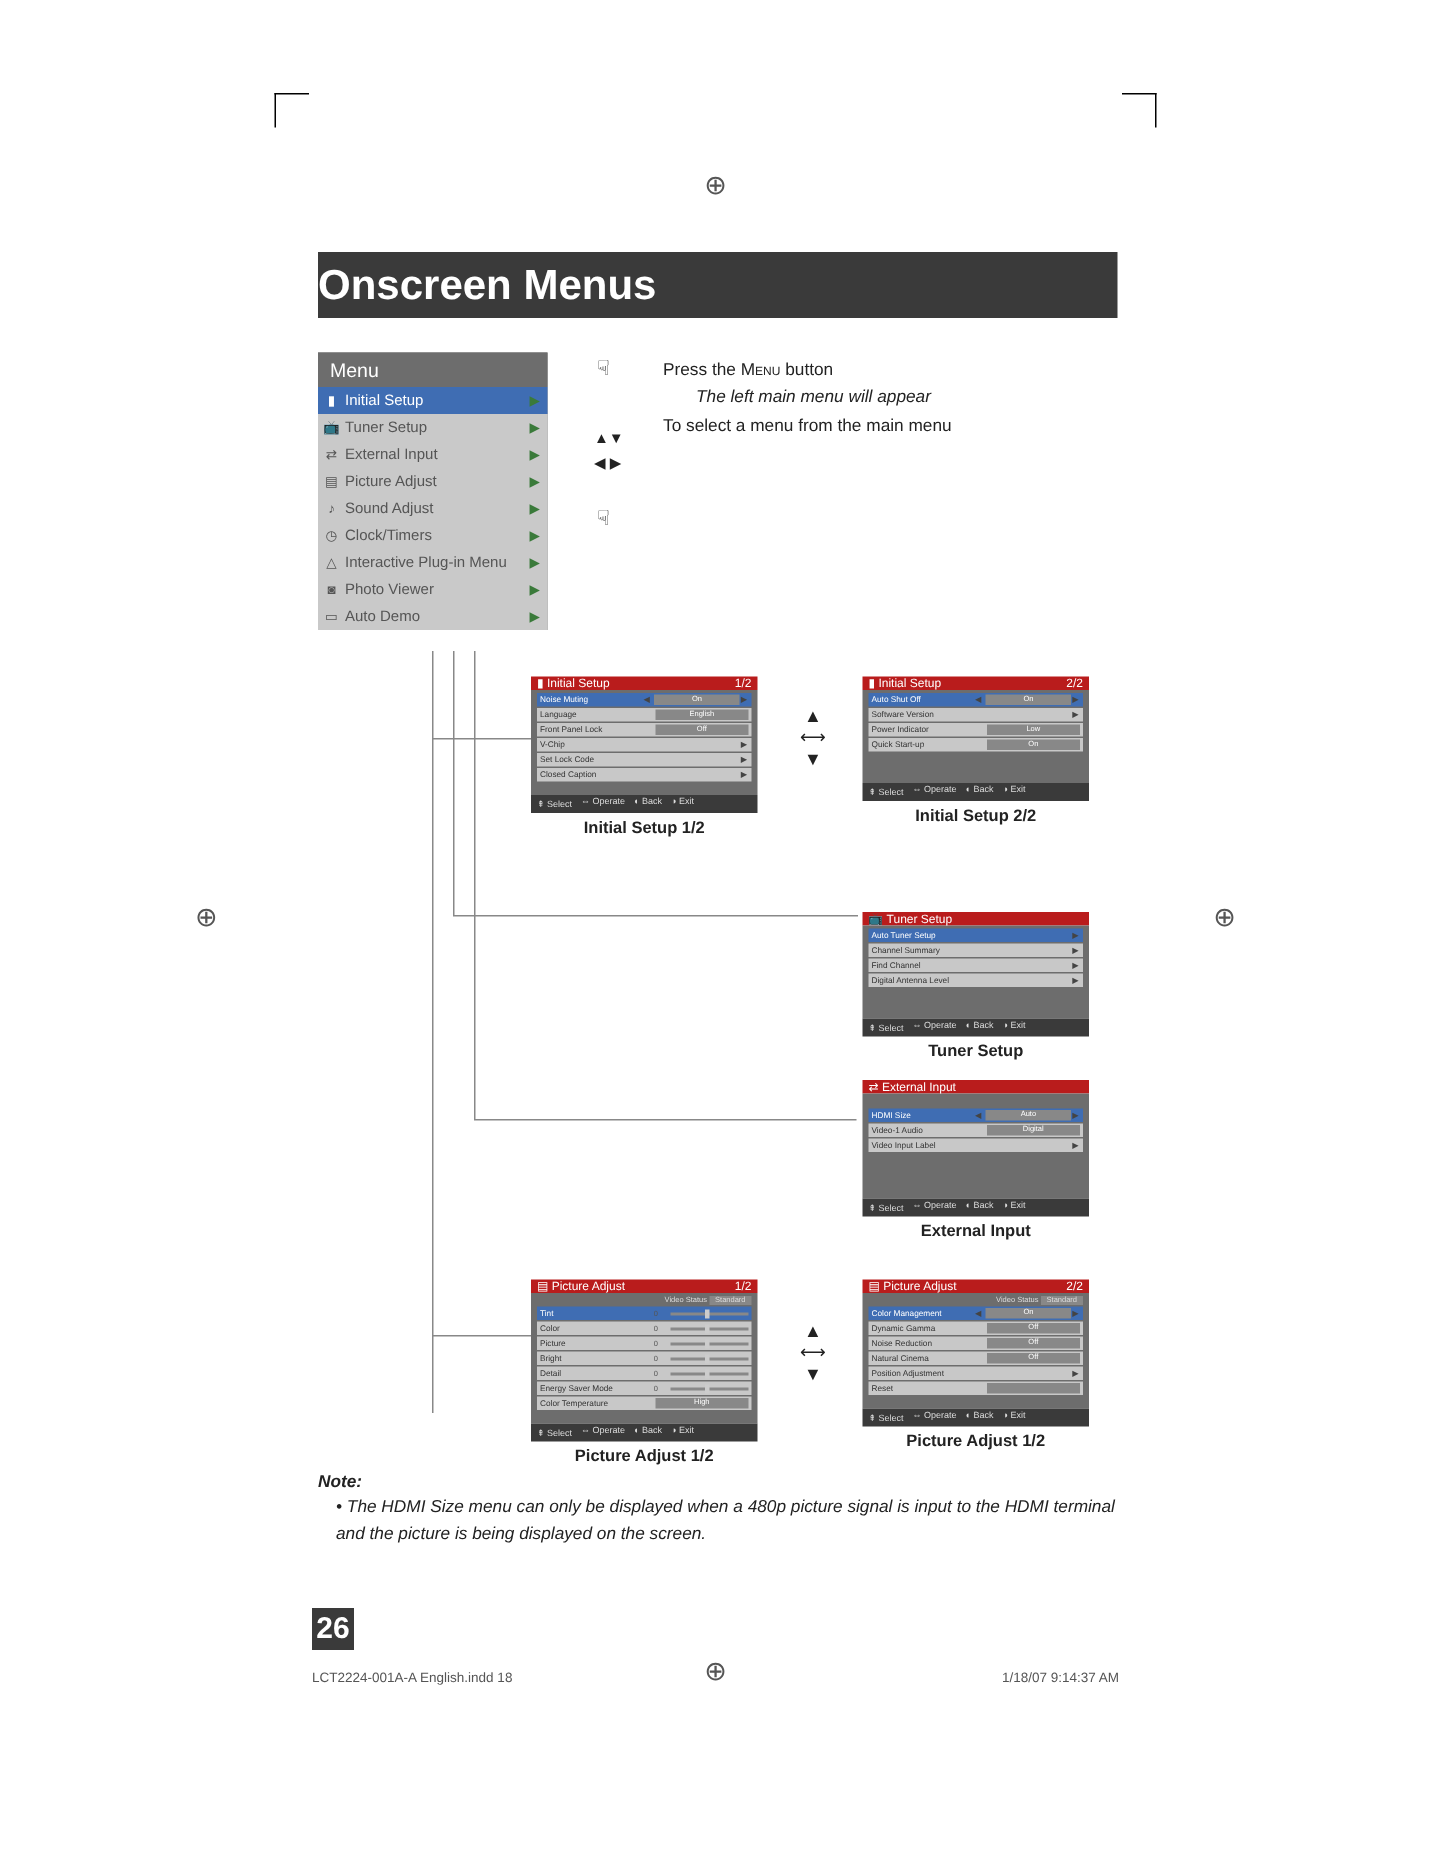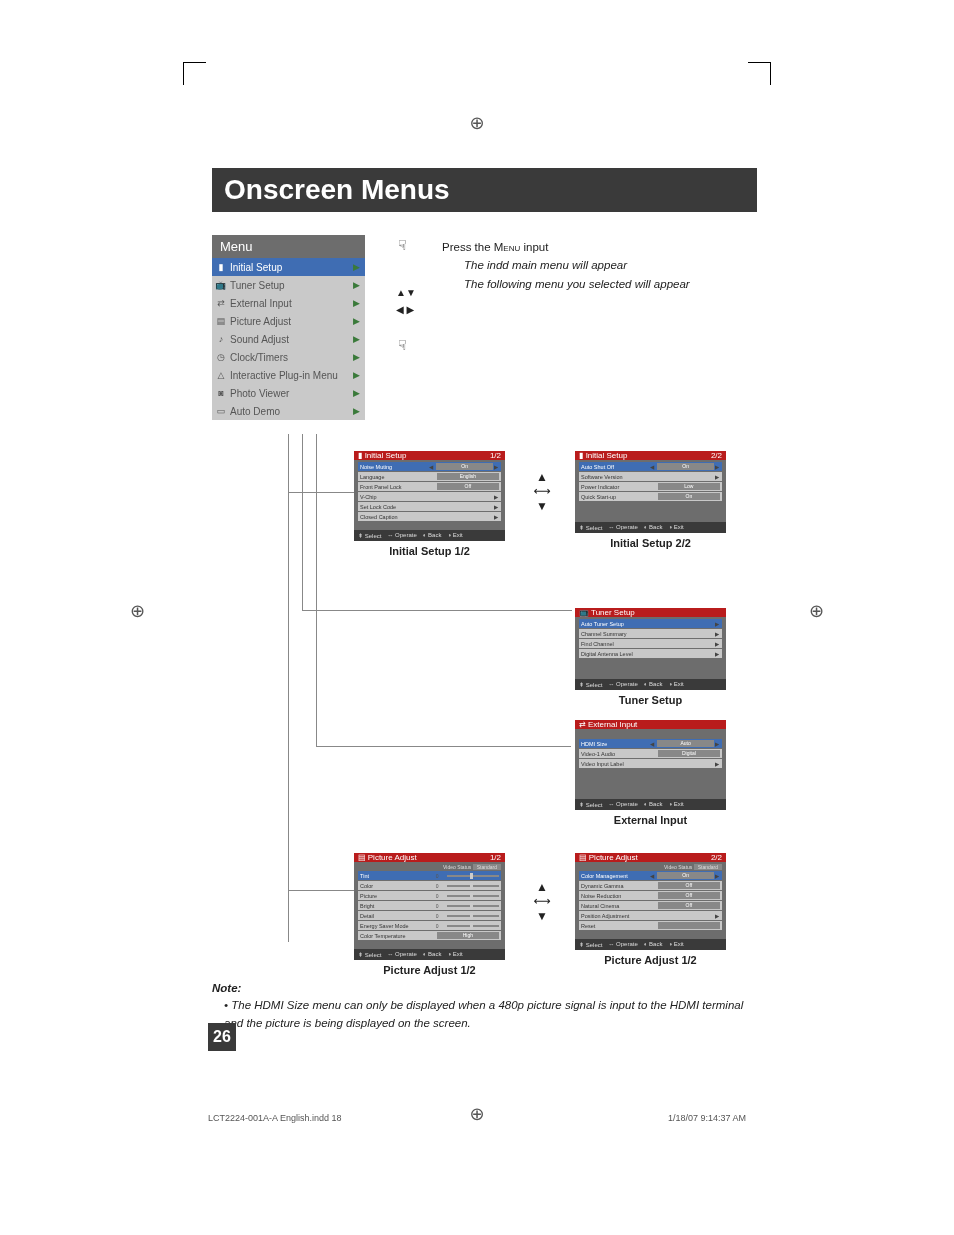--- a/index.html
+++ b/index.html
@@ -5,21 +5,21 @@
   body { margin:0; background:#fff; font-family: Arial, Helvetica, sans-serif; color:#222; }
   .page { width:954px; height:1235px; margin:0 auto; position:relative; }
   .crop-tl,.crop-tr,.crop-bl,.crop-br { position:absolute; width:22px; height:22px; }
   .crop-tl { top:62px; left:183px; border-top:1px solid #000; border-left:1px solid #000; }
   .crop-tr { top:62px; right:183px; border-top:1px solid #000; border-right:1px solid #000; }
   .reg-top, .reg-bot { position:absolute; left:50%; transform:translateX(-50%); font-size:18px; color:#555;}
   .reg-top { top:112px; } .reg-bot { bottom:110px; }
   .reg-left, .reg-right { position:absolute; top:600px; font-size:18px; color:#555;}
   .reg-left { left:130px; } .reg-right { right:130px; }
 
-  .header-bar { position:absolute; left:212px; top:168px; width:533px; height:44px; background:#3a3a3a; color:#fff; font-size:28px; font-weight:bold; padding-left:12px; line-height:44px; }
+  .header-bar { position:absolute; left:212px; top:168px; width:533px; height:44px; background:#3a3a3a; color:#fff; font-size:28px; font-weight:bold; padding-left:0; line-height:44px; }
 
   .menu-panel { position:absolute; left:212px; top:235px; width:153px; background:#6d6d6d; }
   .menu-title { background:#6d6d6d; color:#fff; font-size:13px; padding:4px 8px; }
   .menu-row { display:flex; align-items:center; height:18px; font-size:10px; color:#555; }
   .menu-row.sel { background:#3f6db3; color:#fff; }
   .menu-row.alt { background:#c9c9c9; }
   .menu-row .ic { width:18px; text-align:center; font-size:9px; }
   .menu-row .lbl { flex:1; }
   .menu-row .ar { width:12px; color:#3a7a3a; font-size:9px; }
 
@@ -46,21 +46,21 @@
   .slider .bar::after{content:"";position:absolute; left:45%; top:-2px; width:3px; height:6px; background:#ccc;}
 
   .nav-arrows { position:absolute; width:30px; text-align:center; font-size:12px; line-height:1.2;}
 
   .conn-v { position:absolute; width:1px; background:#888; }
   .conn-h { position:absolute; height:1px; background:#888; }
 
   .note { position:absolute; left:212px; top:980px; width:533px; font-size:11.5px; line-height:1.5;font-style:italic;}
   .note b { font-weight:bold; }
 
-  .pg { position:absolute; left:208px; top:1023px; width:28px; height:28px; background:#3a3a3a; color:#fff; font-size:16px; font-weight:bold; text-align:center; line-height:28px; }
+  .pg { position:absolute; left:208px; top:1072px; width:28px; height:28px; background:#3a3a3a; color:#fff; font-size:20px; font-weight:bold; text-align:center; line-height:28px; }
 
   .foot-file { position:absolute; left:208px; bottom:112px; font-size:9px; color:#555;}
   .foot-time { position:absolute; right:208px; bottom:112px; font-size:9px; color:#555;}
 </style>
 </head>
 <body>
 
 <div class="page">
   <div class="crop-tl"></div>
     <div class="crop-tr"></div>
@@ -115,25 +115,25 @@
       </div>
     <div class="menu-row alt">
         <span class="ic">▭</span>
         <span class="lbl">Auto Demo</span>
         <span class="ar">▶</span>
       </div>
   </div>
 
   <div class="instr">
     <div style="position:absolute; left:-44px; top:0;" class="remote-ic">☟</div>
-    <div><span>Press the </span><span class="smcaps">Menu</span><span> input</span></div>
-    <div class="it">The indd main menu will appear</div>
+    <div><span>Press the </span><span class="smcaps">Menu</span><span> button</span></div>
+    <div class="it">The left main menu will appear</div>
     <div style="position:absolute; left:-46px; top:47px; font-size:10px;">▲▼</div>
+    <div>To select a menu from the main menu</div>
     <div style="position:absolute; left:-46px; top:64px; font-size:10px;">◀ ▶</div>
-    <div class="it">The following menu you selected will appear</div>
     <div style="position:absolute; left:-44px; top:100px;" class="remote-ic">☟</div>
   </div>
 
   <div class="conn-v" style="left:288px; top:434px; height:508px;"></div>
   <div class="conn-h" style="left:288px; top:492px; width:66px;"></div>
   <div class="conn-v" style="left:302px; top:434px; height:176px;"></div>
   <div class="conn-v" style="left:316px; top:434px; height:312px;"></div>
   <div class="conn-h" style="left:316px; top:746px; width:255px;"></div>
   <div class="conn-h" style="left:302px; top:610px; width:270px;"></div>
   <div class="conn-h" style="left:288px; top:890px; width:66px;"></div>

